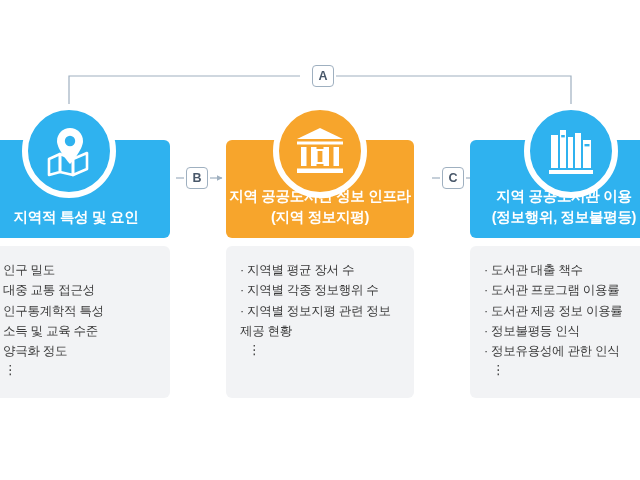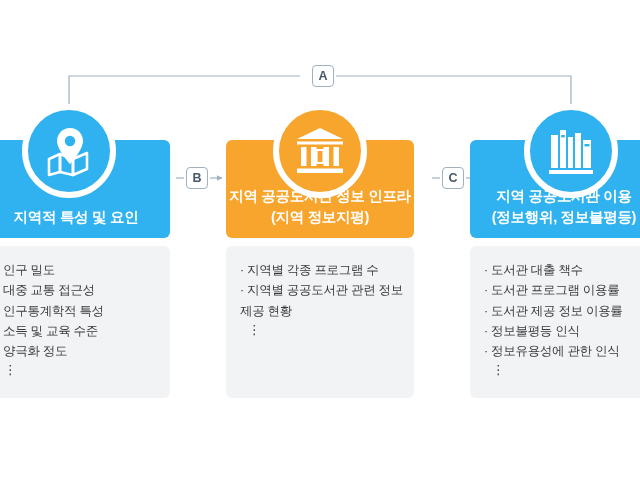--- a/index.html
+++ b/index.html
@@ -157,22 +157,23 @@
       <div class="ellipsis">⋮</div>
     </div>
   </div>
 
   <div class="pillar center">
     <div class="pillar-head orange">
       <div class="head-title">지역 공공도서관 정보 인프라
 (지역 정보지평)</div>
     </div>
     <div class="pillar-body">
-      <div class="bullet-item">· 지역별 각종 프로그램 수</div>
-      <div class="bullet-item">· 지역별 공공도서관 관련 정보
+      <div class="bullet-item">· 지역별 평균 장서 수</div>
+      <div class="bullet-item">· 지역별 각종 정보행위 수</div>
+      <div class="bullet-item">· 지역별 정보지평 관련 정보
   제공 현황</div>
       <div class="ellipsis">⋮</div>
     </div>
   </div>
 
   <div class="pillar right">
     <div class="pillar-head blue">
       <div class="head-title">지역 공공도서관 이용
 (정보행위, 정보불평등)</div>
     </div>

